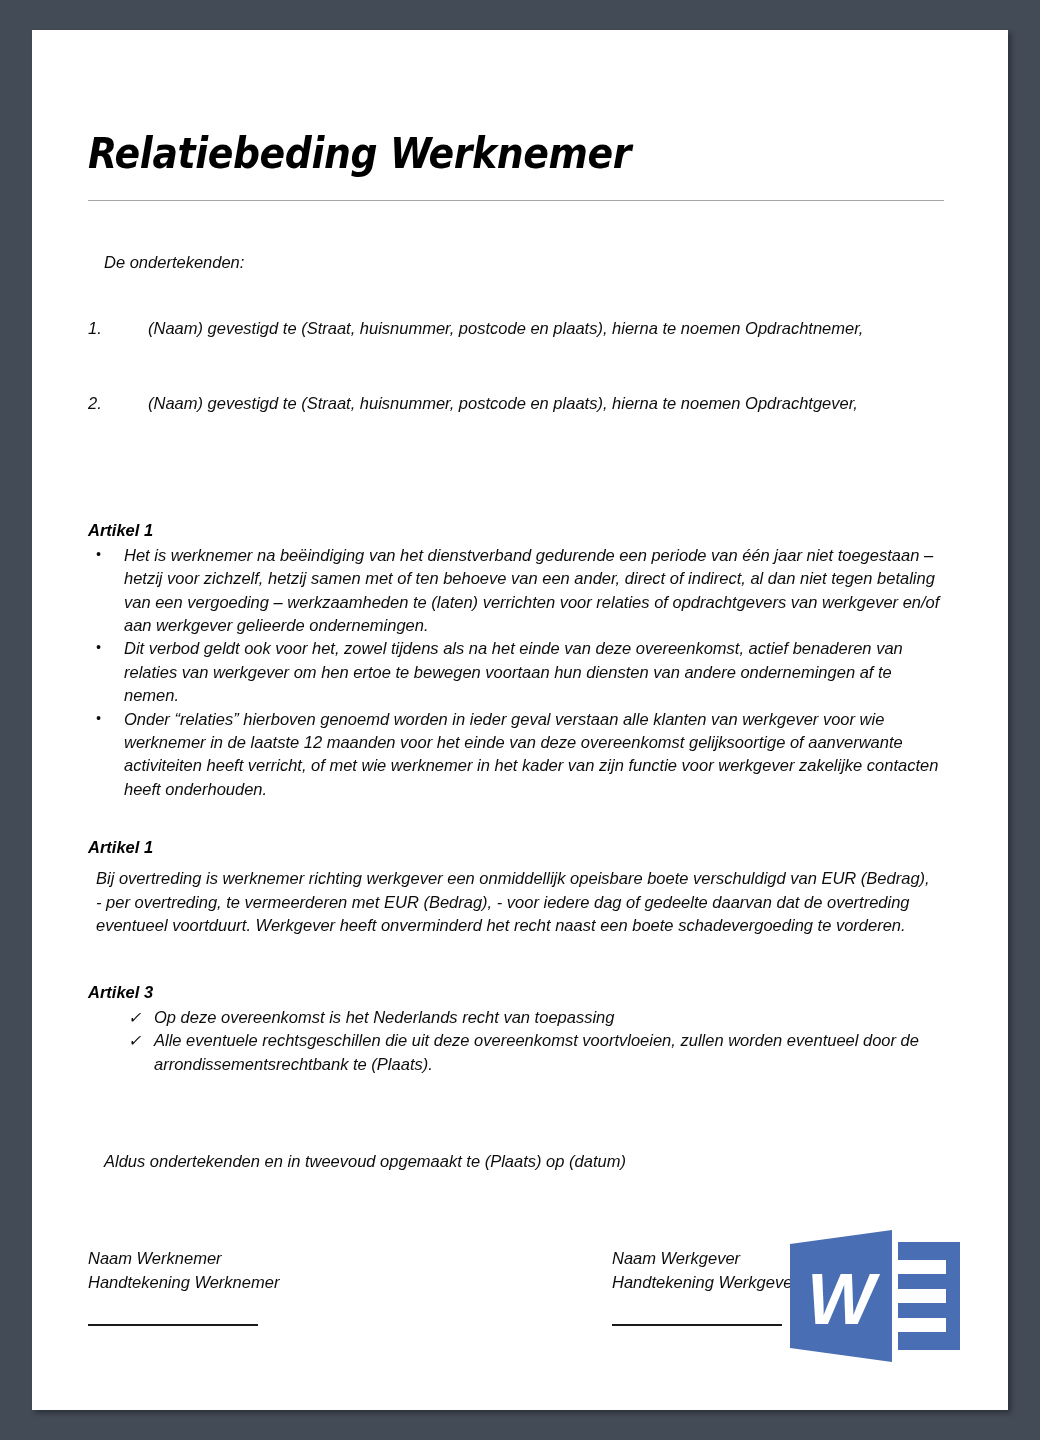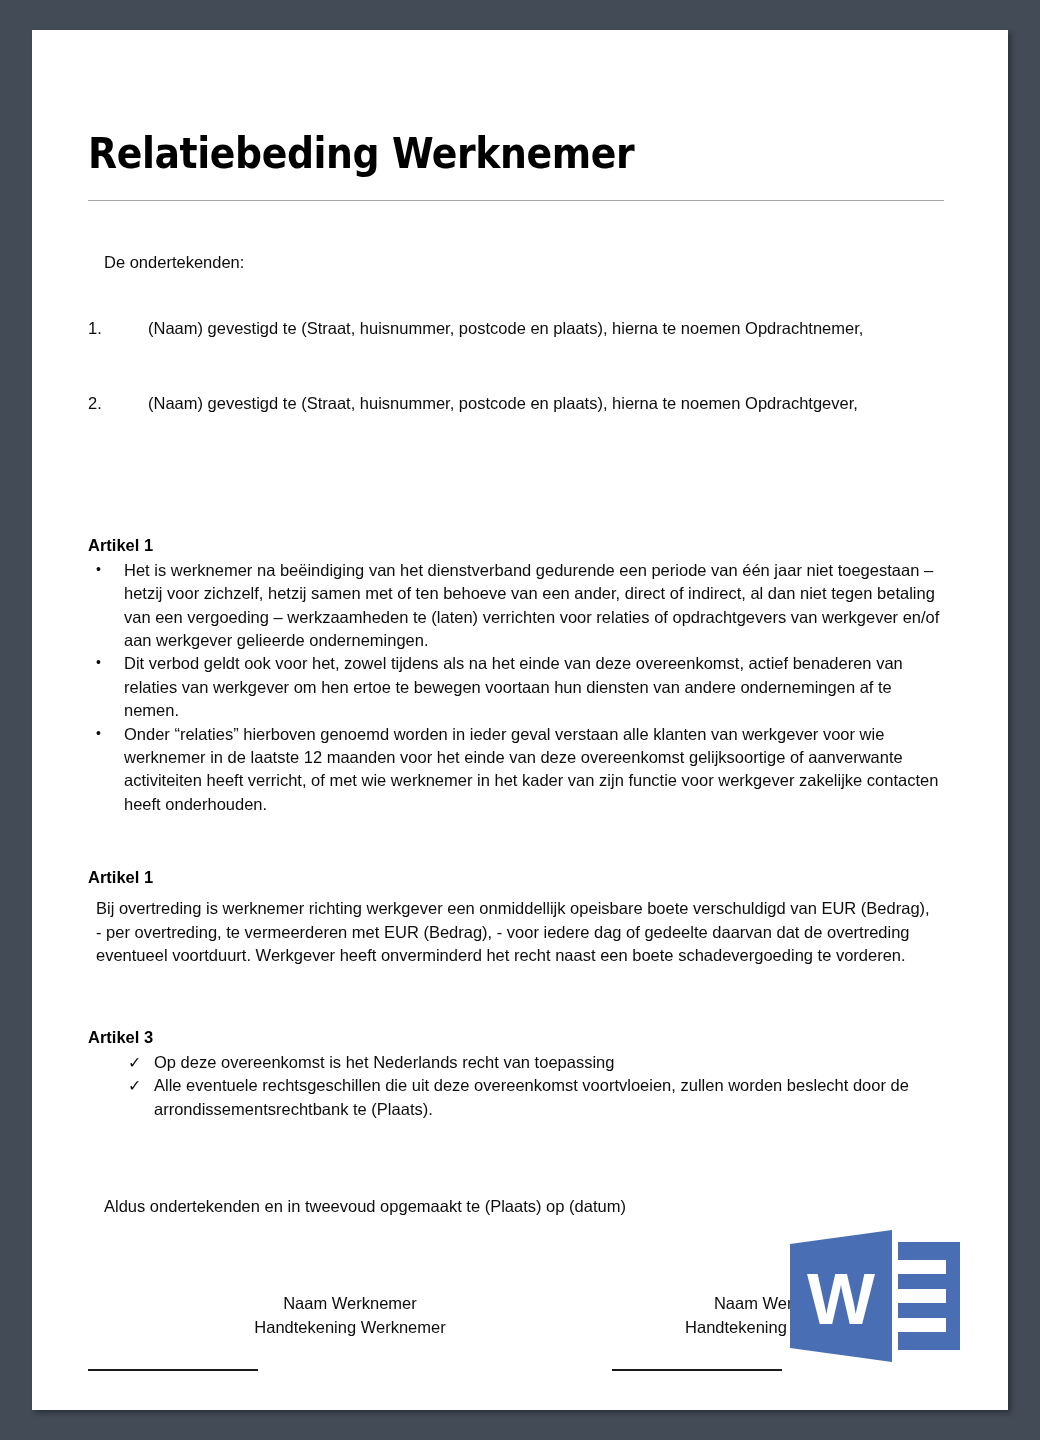--- a/index.html
+++ b/index.html
@@ -23,20 +23,21 @@
   }
   .page {
     position: absolute;
     left: 32px;
     top: 30px;
     width: 976px;
     height: 1380px;
     background: #ffffff;
     box-shadow: 3px 3px 5px rgba(0,0,0,0.35);
     overflow: hidden;
+    font-style: italic;
   }
   .doc {
     position: absolute;
     left: 56px;
     top: 100px;
     width: 856px;
   }
   .doc-title {
     font-family: "DejaVu Sans Condensed", "Liberation Sans Narrow", "Liberation Sans", sans-serif;
     font-size: 42px;
@@ -76,21 +77,21 @@
     flex: 0 0 60px;
   }
   .numbered-row .num-text {
     flex: 1 1 auto;
   }
 
   .article-heading {
     font-size: 16.5px;
     font-weight: bold;
     color: #000000;
-    margin: 16px 0 2px 0;
+    margin: 1px 0 2px 0;
     line-height: 1.4;
   }
   ul.bullets {
     list-style: none;
     margin: 0;
     padding: 0;
   }
   ul.bullets > li {
     position: relative;
     padding-left: 36px;
@@ -125,21 +126,20 @@
     top: 0;
     font-size: 16px;
     line-height: 1.45;
     color: #0d0d0d;
   }
   .plain-block .para { margin: 8px; }
 
   .sig-grid {
     display: flex;
     width: 100%;
-    text-align: center;
   }
   .sig-col {
     width: 524px;
     flex: 0 0 524px;
   }
   .sig-col.right {
     width: 332px;
     flex: 0 0 332px;
   }
   .sig-line {
@@ -233,21 +233,21 @@
 
     <div>
       <div class="article-heading">Artikel 3</div>
       <ul class="checks">
         <li>
           <span class="check-glyph">✓</span>
           <span>Op deze overeenkomst is het Nederlands recht van toepassing</span>
         </li>
         <li>
           <span class="check-glyph">✓</span>
-          <span>Alle eventuele rechtsgeschillen die uit deze overeenkomst voortvloeien, zullen worden beslecht door de arrondissementsrechtbank te (Plaats).</span>
+          <span>Alle eventuele rechtsgeschillen die uit deze overeenkomst voortvloeien, zullen worden eventueel door de arrondissementsrechtbank te (Plaats).</span>
         </li>
       </ul>
     </div>
 
     <div class="spacer-xl"></div>
 
     <div class="body-text">
       <p class="para">Aldus ondertekenden en in tweevoud opgemaakt te (Plaats) op (datum)</p>
     </div>
 

